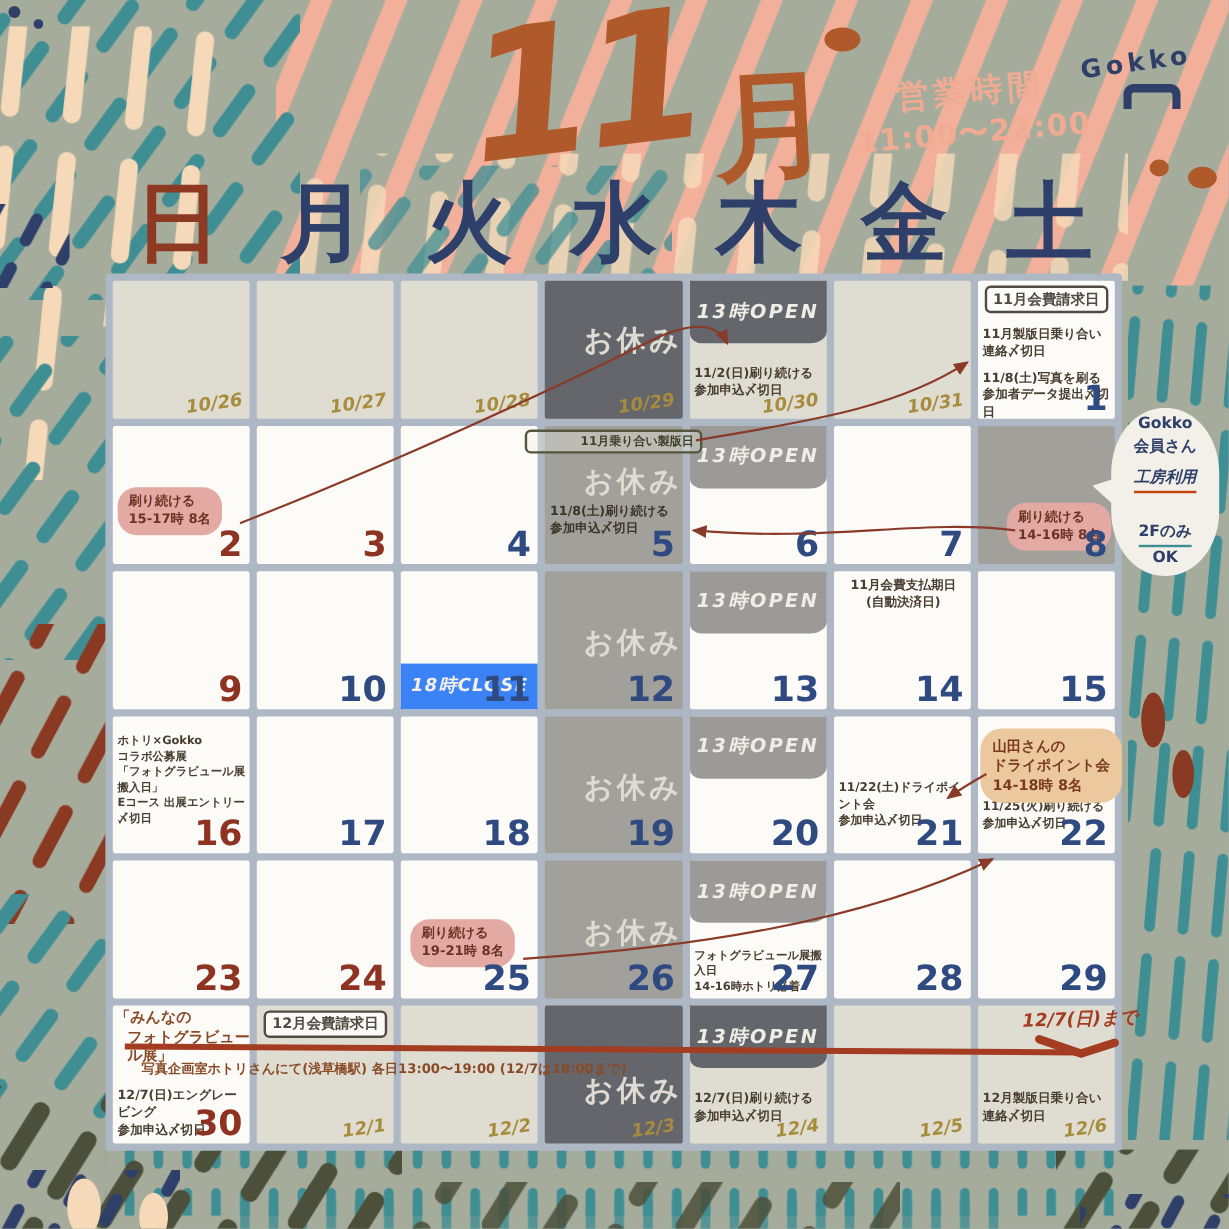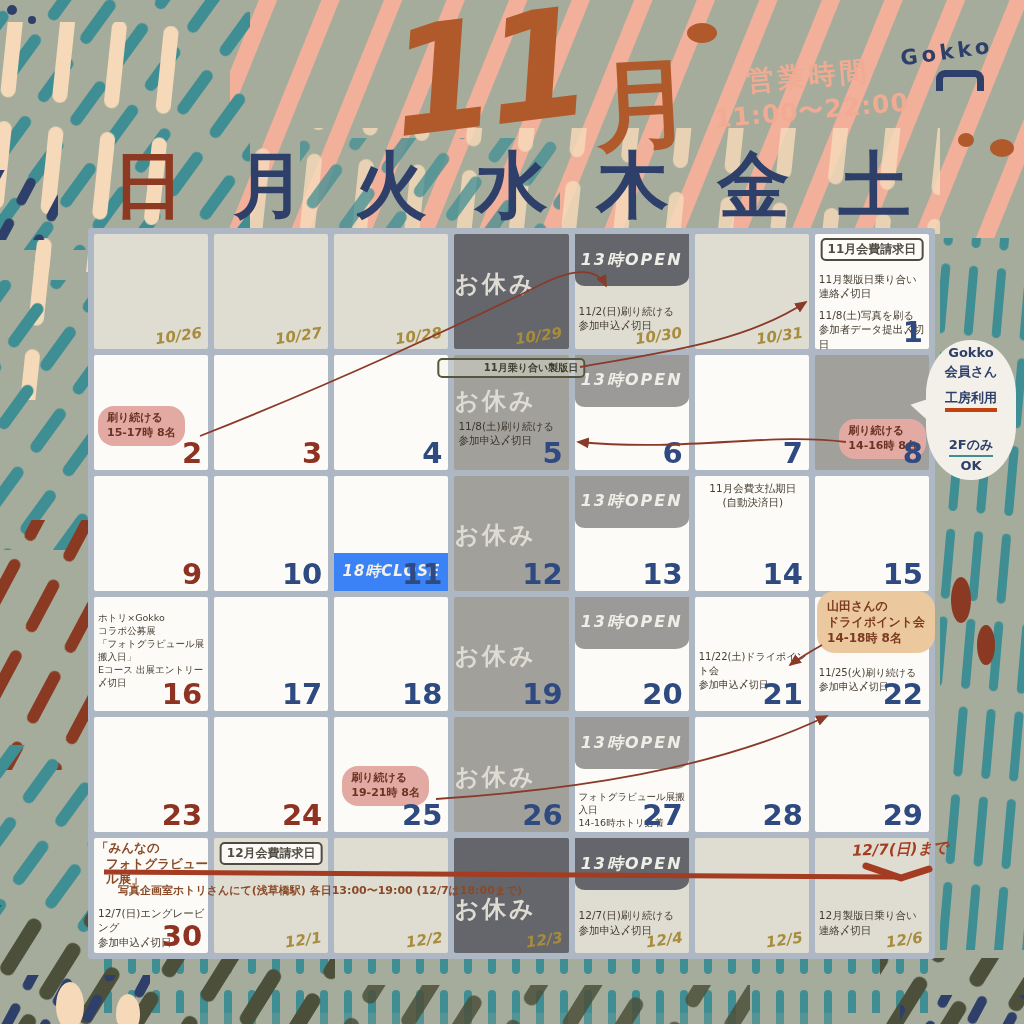--- a/index.html
+++ b/index.html
@@ -35,35 +35,35 @@
   .bg-gray{background:#a2a09b;}
   .bg-dark{background:#64666b;}
   .hdr{position:absolute;top:0;left:0;right:0;height:52px;display:flex;align-items:center;
        justify-content:center;font-style:italic;font-weight:bold;letter-spacing:2px;
        font-size:16px;color:#efeee6;border-radius:0 0 14px 10px / 0 0 10px 8px;z-index:1;}
   .hdr-gray{background:#9b9a98;}
   .hdr-dark{background:#64666b;}
   .ftr{position:absolute;bottom:0;left:0;right:0;height:38px;background:#3b82f6;
        color:#f2f0e8;font-style:italic;font-weight:bold;font-size:15px;display:flex;
        align-items:center;justify-content:center;letter-spacing:1px;z-index:1;}
-  .closed{position:absolute;top:38%;left:0;right:0;text-align:left;font-size:24px;
+  .closed{position:absolute;top:38%;left:0;right:0;text-align:right;font-size:24px;
        font-weight:bold;letter-spacing:3px;color:#dddbd2;z-index:1;}
   .box{position:absolute;top:4px;left:50%;transform:translateX(-50%);white-space:nowrap;
        border:2px solid #4f4a42;background:rgba(253,252,248,.92);border-radius:5px;
        padding:1px 5px;font-size:12px;font-weight:bold;color:#4f4a42;z-index:2;}
   .notes{position:absolute;left:4px;right:2px;bottom:20px;font-size:10.5px;line-height:1.38;
-       color:#473d31;font-weight:400;z-index:2;}
+       color:#473d31;font-weight:700;z-index:2;}
   .notes .spacer{height:7px;}
   .topnote{position:absolute;top:2px;left:2px;right:0;font-size:12.5px;font-weight:bold;
        color:#8a4a28;line-height:1.25;z-index:2;}
   .topnote .tn-line:nth-child(2){padding-left:10px;}
   .bubble{position:absolute;padding:5px 9px;border-radius:16px;font-size:11px;font-weight:bold;
        color:#6a3425;line-height:1.35;z-index:3;}
   .bubble-pink{background:#e2aaa2;}
-  .bubble-orange{background:#ecc89f;font-size:12px;color:#7a3a20;padding:7px 10px;border-radius:18px;}
+  .bubble-orange{background:#ecc89f;font-size:12px;color:#7a3a20;padding:7px 10px;border-radius:18px;margin-top:16px;}
   .date{position:absolute;bottom:0;right:6px;font-weight:bold;z-index:3;}
   .num-navy{color:#2e4a80;font-size:29px;}
   .num-red{color:#8e3222;font-size:29px;}
   .num-olive{color:#a88c3e;font-size:15px;font-style:italic;transform:rotate(-8deg);bottom:4px;}
   
   .cell:nth-child(4) .closed{top:34px;}
   .cell:nth-child(5) .notes{bottom:16px;}
   .cell:nth-child(7) .notes{top:38px;bottom:auto;}
   .cell:nth-child(8) .bubble{left:4px;bottom:24px;}
   .cell:nth-child(11) .box{font-size:10px;border-color:#56563c;color:#3f3f2a;
@@ -87,21 +87,21 @@
   #venue{left:118px;top:883px;width:540px;font-size:11px;font-weight:bold;color:#8a4a28;z-index:6;}
   #until{left:852px;top:840px;font-size:15px;font-weight:bold;font-style:italic;
          color:#a33c20;transform:rotate(-2deg);z-index:6;}
   #speech{left:926px;top:340px;width:90px;height:140px;background:#f2f0e8;
           border-radius:44px / 54px;display:flex;flex-direction:column;align-items:center;
           justify-content:center;z-index:6;}
   #speech::before{content:'';position:absolute;left:-16px;top:56px;width:0;height:0;
           border-top:10px solid transparent;border-bottom:16px solid transparent;
           border-right:22px solid #f2f0e8;transform:rotate(6deg);}
   #speech .sb-line{font-size:13px;font-weight:bold;color:#2e3f69;line-height:1.45;}
-  #speech .sb-line:nth-child(3){margin-top:7px;border-bottom:4px solid #c2410c;}
+  #speech .sb-line:nth-child(3){margin-top:7px;border-bottom:2px solid #c2410c;font-style:italic;}
   #speech .sb-line:nth-child(4){border-bottom:2px solid #3f8e93;margin-top:24px;}
 </style>
 </head>
 <body>
 
 <svg id="bg" width="1024" height="1024" viewBox="0 0 1024 1024">
   <defs>
     <pattern id="pTealDiag" width="40" height="72" patternUnits="userSpaceOnUse" patternTransform="rotate(36)">
       <rect x="6" y="6" width="12" height="52" rx="6" fill="#3f8e93"></rect>
     </pattern>

